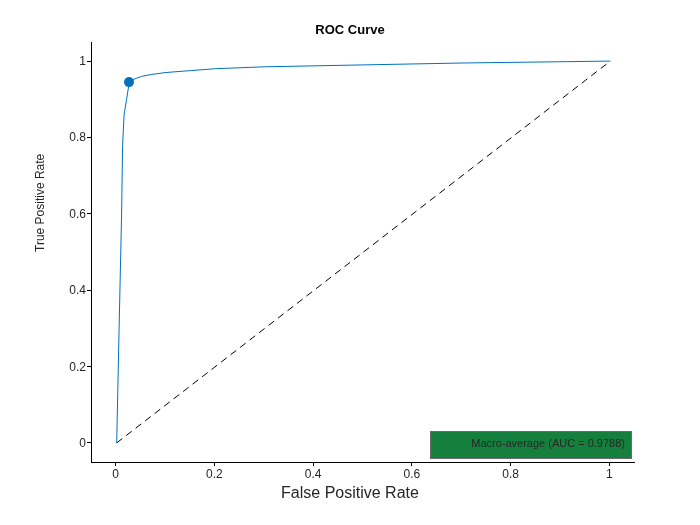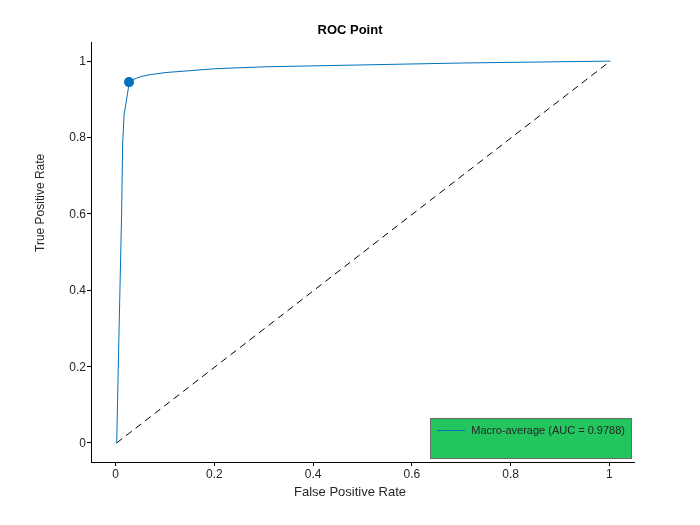--- a/index.html
+++ b/index.html
@@ -4,36 +4,36 @@
 <style>
 html,body{margin:0;padding:0;width:700px;height:525px;background:#fff;font-family:Arial,Helvetica,sans-serif;overflow:hidden}
 .figure{position:relative;width:700px;height:525px;background:#fff}
 .title{position:absolute;top:22px;left:0;width:700px;text-align:center;font-size:13px;font-weight:bold;color:#000}
 .plot{position:absolute;left:91px;top:42px;width:543px;height:420px;border:1px solid #000;border-top:none;border-right:none}
 .yl{position:absolute;left:66px;width:20px;text-align:right;font-size:12px;color:#262626}
 .xl{position:absolute;top:467px;font-size:12px;color:#262626;text-align:center}
 .tick-y{position:absolute;left:87px;width:4px;height:1px;background:#000}
 .tick-x{position:absolute;top:462px;width:1px;height:4px;background:#000}
 .ylabel{position:absolute;left:40px;top:252px;transform:translateY(-50%) rotate(-90deg);transform-origin:left center;font-size:12px;color:#262626;white-space:nowrap}
-.xlabel{position:absolute;top:484px;left:0;width:700px;text-align:center;font-size:13px;color:#262626}
+.xlabel{position:absolute;top:484px;left:0;width:700px;text-align:center;font-size:16px;color:#262626}
 svg.curve{position:absolute;left:0;top:0;width:543px;height:420px;overflow:visible}
 .roc-line{fill:none;stroke:#0072BD;stroke-width:1}
 .diag-line{stroke:#000;stroke-width:1;stroke-dasharray:7 5}
 .op-pt{fill:#0072BD}
-.legend{position:absolute;right:3px;bottom:3px;background:#22c55e;border:1px solid #6b6b6b;font-size:11px;padding:3px 6px 21px 6px;color:#262626}
+.legend{position:absolute;right:3px;bottom:3px;background:#15803d;border:1px solid #6b6b6b;font-size:11px;padding:3px 6px 8px 6px;color:#262626}
 .legend .row{display:flex;align-items:center;height:15px}
 .legend .sample{width:28px;height:12px;position:relative;margin-right:6px}
 .legend .ln{position:absolute;left:0;right:0;top:50%;border-top:1px solid #0072BD}
 .legend .dot{position:absolute;left:50%;top:50%;width:8px;height:8px;margin:-4px 0 0 -4px;background:#0072BD;border-radius:50%}
 </style>
 </head>
 <body>
 
 <div class="figure">
-  <div class="title">ROC Point</div>
+  <div class="title">ROC Curve</div>
 
   <div class="plot">
     <svg class="curve" viewBox="0 0 543 420">
       <line class="diag-line" x1="24.7" y1="400.9" x2="518.3" y2="19.1"></line>
       <path id="roc-path" class="roc-line" d="M24.7 400.9 L27.1 286.4 L29.6 171.8 L30.6 103.1 L32.1 72.5 L34.6 57.3 L37.0 42.0 L39.5 38.2 L44.4 36.3 L49.4 34.4 L59.2 32.5 L74.0 30.5 L98.7 28.6 L123.4 26.7 L172.8 24.8 L271.5 22.9 L370.2 21.0 L518.3 19.1 "></path>
       <circle id="op-pt" class="op-pt" r="5" cx="37.02272727272728" cy="40.09090909090912"></circle>
     </svg>
 
     <div class="legend">
       <div class="row">

